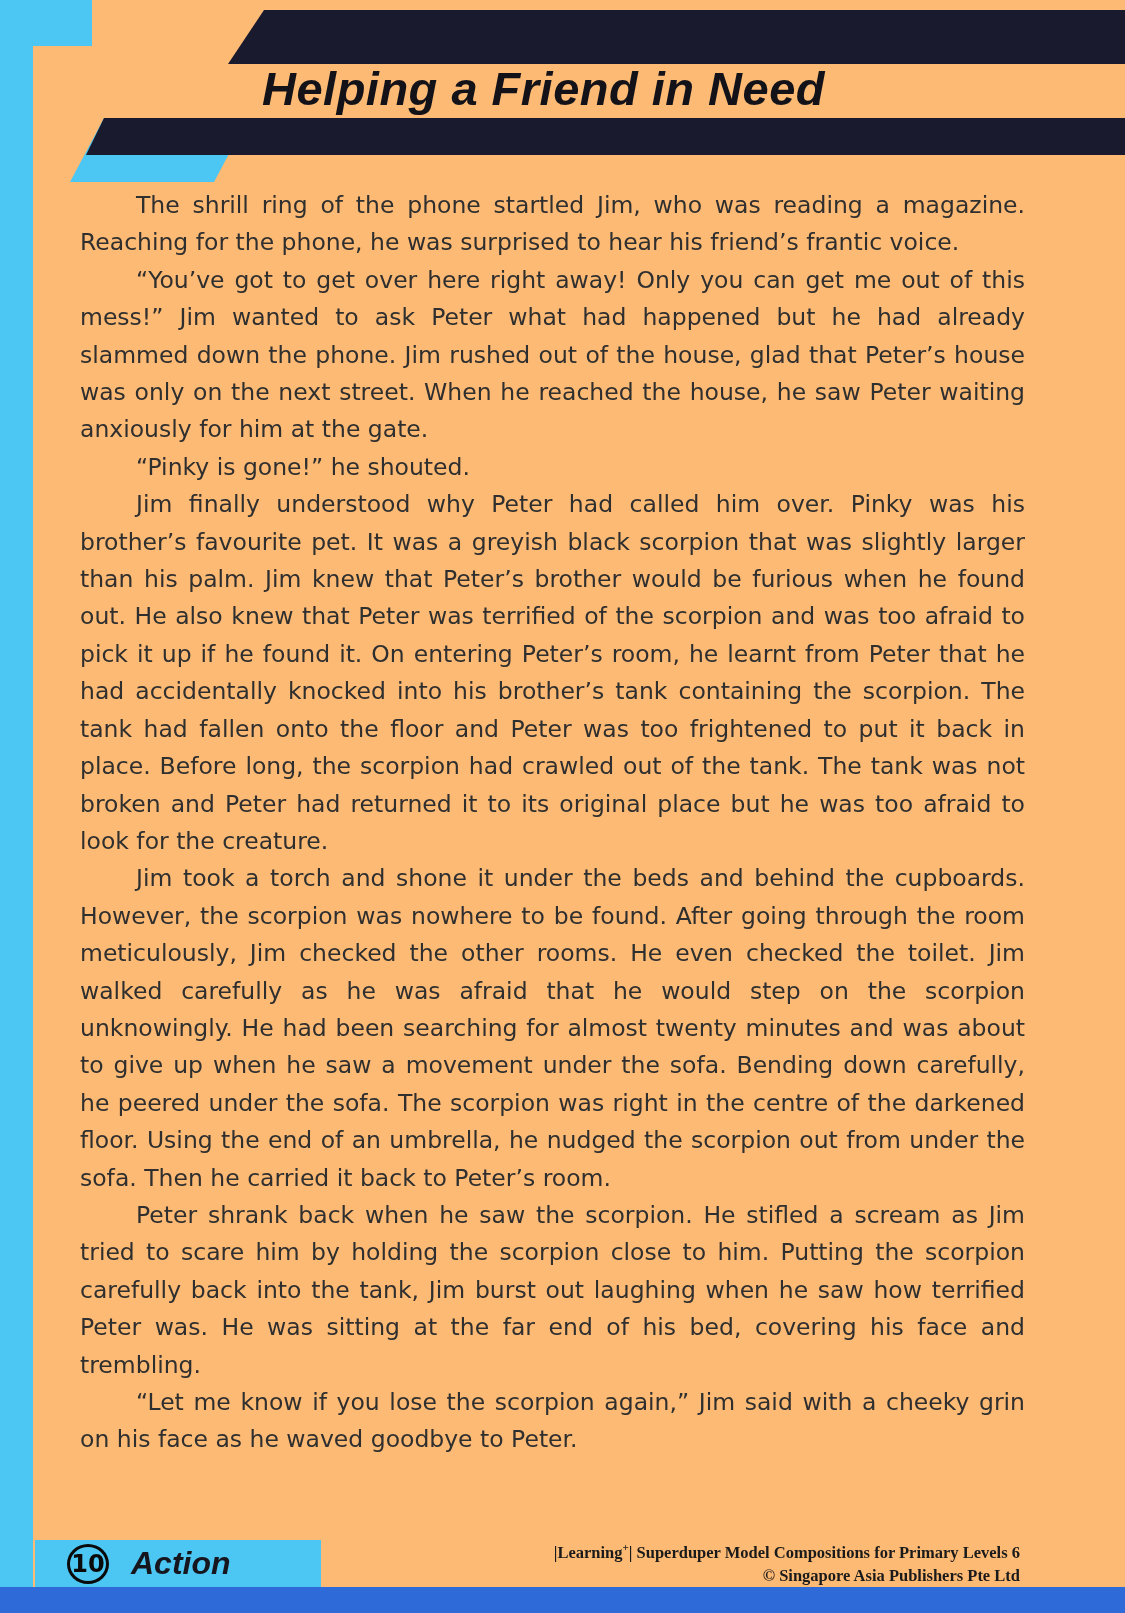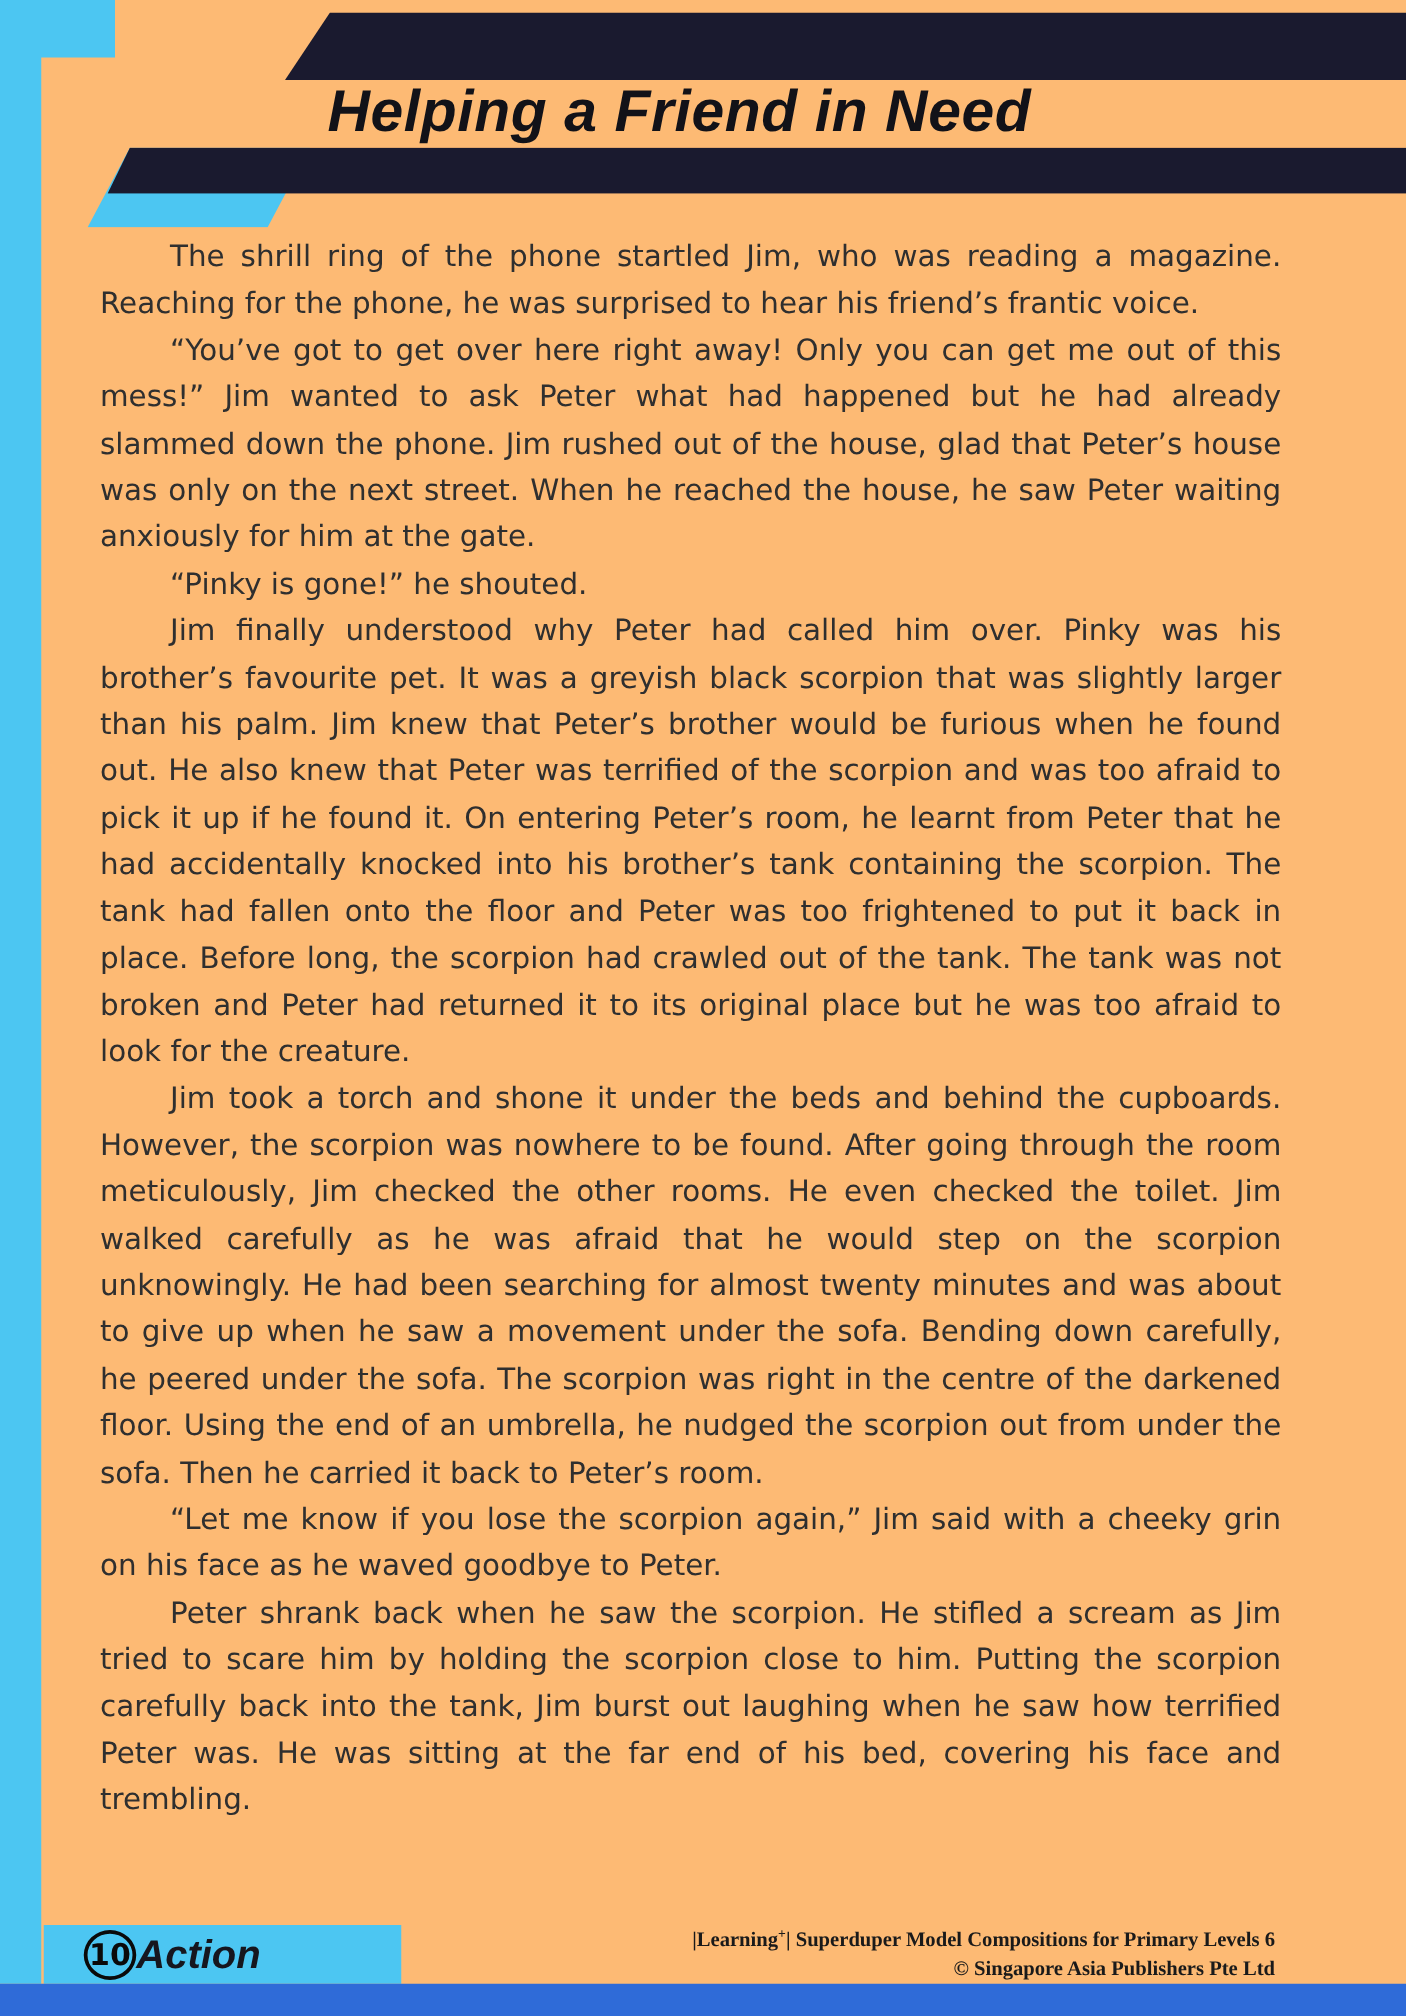--- a/index.html
+++ b/index.html
@@ -84,20 +84,21 @@
   }
 
   
   .footer-left {
     position: absolute;
     left: 35px; top: 1540px;
     width: 286px; height: 47px;
     background: #4cc6f2;
     display: flex;
     align-items: center;
+    gap: 22px;
     padding-left: 32px;
     box-sizing: border-box;
     z-index: 2;
   }
   .pagenum {
     display: inline-flex;
     align-items: center;
     justify-content: center;
     min-width: 36px;
     height: 34px;
@@ -149,22 +150,22 @@
   <div class="band-bottom"></div>
 
   <h1 class="title">Helping a Friend in Need</h1>
 
   <div class="body">
     <p>The shrill ring of the phone startled Jim, who was reading a magazine. Reaching for the phone, he was surprised to hear his friend’s frantic voice.</p>
     <p>“You’ve got to get over here right away! Only you can get me out of this mess!” Jim wanted to ask Peter what had happened but he had already slammed down the phone. Jim rushed out of the house, glad that Peter’s house was only on the next street. When he reached the house, he saw Peter waiting anxiously for him at the gate.</p>
     <p>“Pinky is gone!” he shouted.</p>
     <p>Jim finally understood why Peter had called him over. Pinky was his brother’s favourite pet. It was a greyish black scorpion that was slightly larger than his palm. Jim knew that Peter’s brother would be furious when he found out. He also knew that Peter was terrified of the scorpion and was too afraid to pick it up if he found it. On entering Peter’s room, he learnt from Peter that he had accidentally knocked into his brother’s tank containing the scorpion. The tank had fallen onto the floor and Peter was too frightened to put it back in place. Before long, the scorpion had crawled out of the tank. The tank was not broken and Peter had returned it to its original place but he was too afraid to look for the creature.</p>
     <p>Jim took a torch and shone it under the beds and behind the cupboards. However, the scorpion was nowhere to be found. After going through the room meticulously, Jim checked the other rooms. He even checked the toilet. Jim walked carefully as he was afraid that he would step on the scorpion unknowingly. He had been searching for almost twenty minutes and was about to give up when he saw a movement under the sofa. Bending down carefully, he peered under the sofa. The scorpion was right in the centre of the darkened floor. Using the end of an umbrella, he nudged the scorpion out from under the sofa. Then he carried it back to Peter’s room.</p>
+    <p>Peter shrank back when he saw the scorpion. He stifled a scream as Jim tried to scare him by holding the scorpion close to him. Putting the scorpion carefully back into the tank, Jim burst out laughing when he saw how terrified Peter was. He was sitting at the far end of his bed, covering his face and trembling.</p>
     <p>“Let me know if you lose the scorpion again,” Jim said with a cheeky grin on his face as he waved goodbye to Peter.</p>
-    <p>Peter shrank back when he saw the scorpion. He stifled a scream as Jim tried to scare him by holding the scorpion close to him. Putting the scorpion carefully back into the tank, Jim burst out laughing when he saw how terrified Peter was. He was sitting at the far end of his bed, covering his face and trembling.</p>
   </div>
 
   <div class="footer-left">
     <span class="pagenum">10</span>
     <span class="section">Action</span>
   </div>
 
   <div class="footer-right">
     <div><span>|Learning</span><sup>+</sup><span>| Superduper Model Compositions for Primary Levels 6</span></div>
     <div>© Singapore Asia Publishers Pte Ltd</div>

